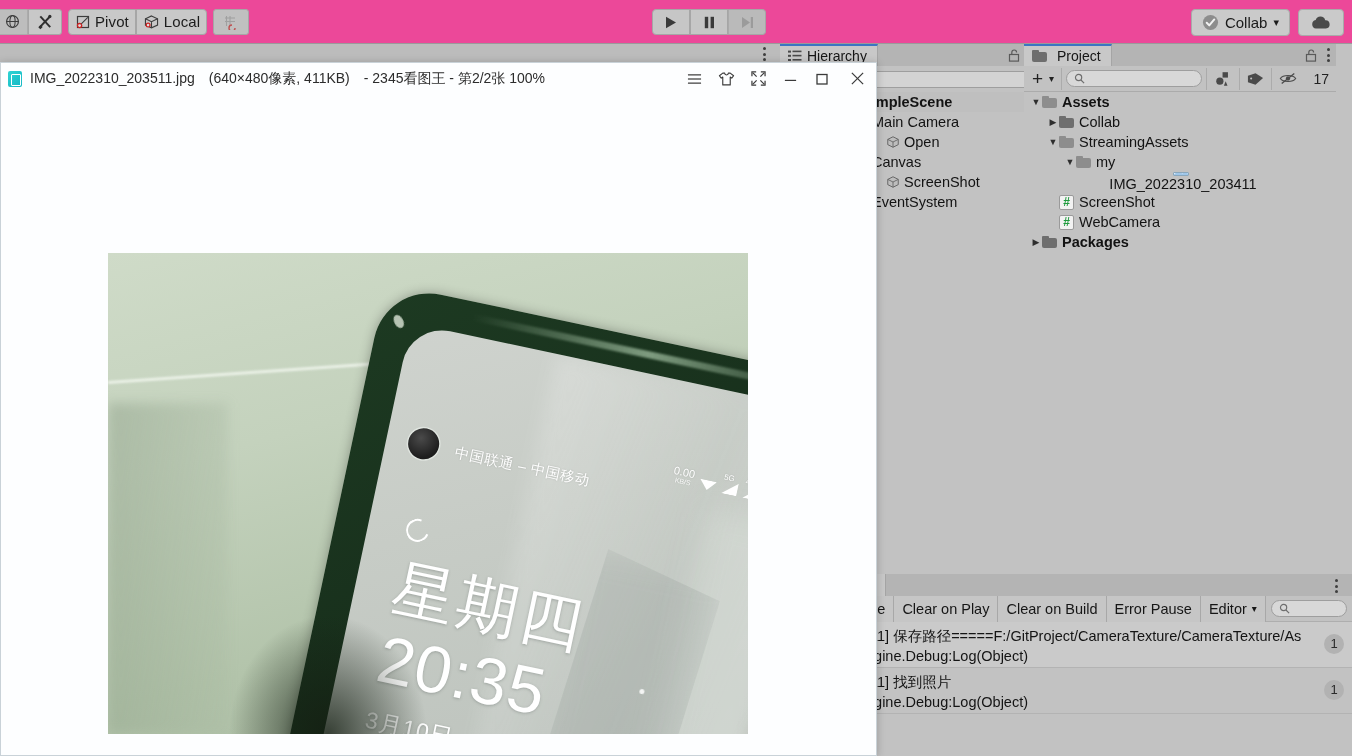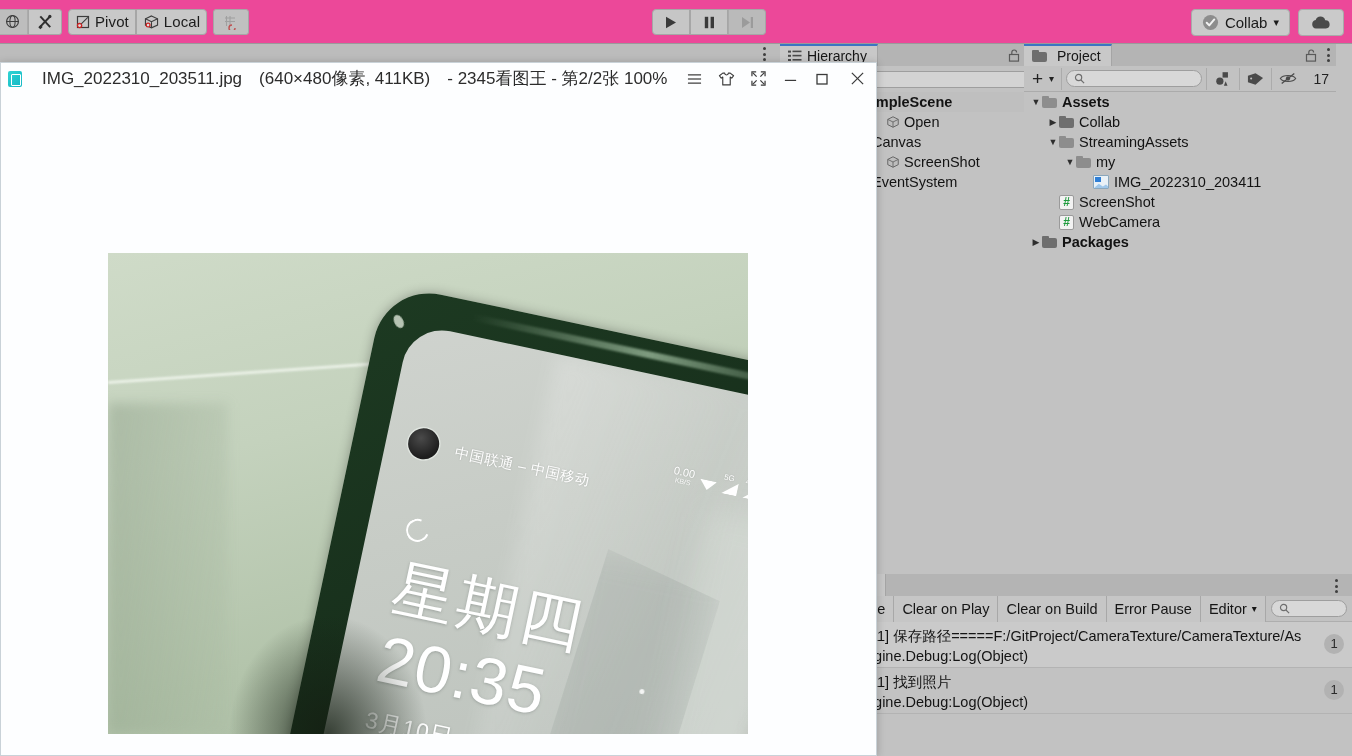--- a/index.html
+++ b/index.html
@@ -216,21 +216,21 @@
   .app-ic {
     width: 14px; height: 16px; margin-right: 8px; flex: none;
     background: linear-gradient(135deg,#2fd4d4,#13b7c4);
     border-radius: 2px; position: relative;
   }
   .app-ic::after {
     content:''; position:absolute; left:3px; top:3px; width:8px; height:10px;
     border: 1.5px solid #ffffff; border-radius: 1px;
   }
   .viewer-titletext {
-    font-size: 17px; color: #2c2c2c; white-space: nowrap; margin-left: 12px;
+    font-size: 14px; color: #2c2c2c; white-space: nowrap;
   }
   .viewer-ctrls {
     margin-left: auto; display: flex; align-items: center; height: 31px;
   }
   .vc {
     width: 32px; height: 31px; display:flex; align-items:center; justify-content:center;
     color: #3a3a3a;
   }
   .viewer-body {
     position: absolute; left: 0; top: 31px; width: 875px; height: 661px;
@@ -501,20 +501,24 @@
         <div class="trow header">
           <span class="indent" style="width: 72px;"></span>
           <span>SampleScene</span>
           <span class="kebab-v" style="margin-left: auto; margin-right: 8px;">
             <i></i>
             <i></i>
             <i></i>
           </span>
         </div>
         <div class="trow">
+          <span class="indent" style="width: 86px;"></span>
+          <span>Main Camera</span>
+        </div>
+        <div class="trow">
           <span class="indent" style="width: 100px;"></span>
           <span class="cube-ic"><svg width="14" height="14" viewBox="0 0 16 16">
               <path d="M8 2 L14 5 L14 11 L8 14 L2 11 L2 5 Z" fill="#bdbdbd" stroke="#646464" stroke-width="1.1"></path>
               <path d="M2 5 L8 8 L14 5 M8 8 L8 14" fill="none" stroke="#646464" stroke-width="1"></path>
             </svg></span>
           <span>Open</span>
         </div>
         <div class="trow">
           <span class="indent" style="width: 86px;"></span>
           <span>Canvas</span>
@@ -605,21 +609,21 @@
           <span class="arrow">▼</span>
           <span class="folder-ic open"></span>
           <span>StreamingAssets</span>
         </div>
         <div class="trow" style="height: 20px;">
           <span style="display: inline-block; width: 34px;"></span>
           <span class="arrow">▼</span>
           <span class="folder-ic open"></span>
           <span>my</span>
         </div>
-        <div class="trow" style="height: 20px;">
+        <div class="trow" style="height: 20px; flex-direction: column;">
           <span style="display: inline-block; width: 51px;"></span>
           <span class="arrow"></span>
           <span class="img-ic"></span>
           <span>IMG_2022310_203411</span>
         </div>
         <div class="trow" style="height: 20px;">
           <span style="display: inline-block; width: 17px;"></span>
           <span class="arrow"></span>
           <span class="cs-ic">#</span>
           <span>ScreenShot</span>

